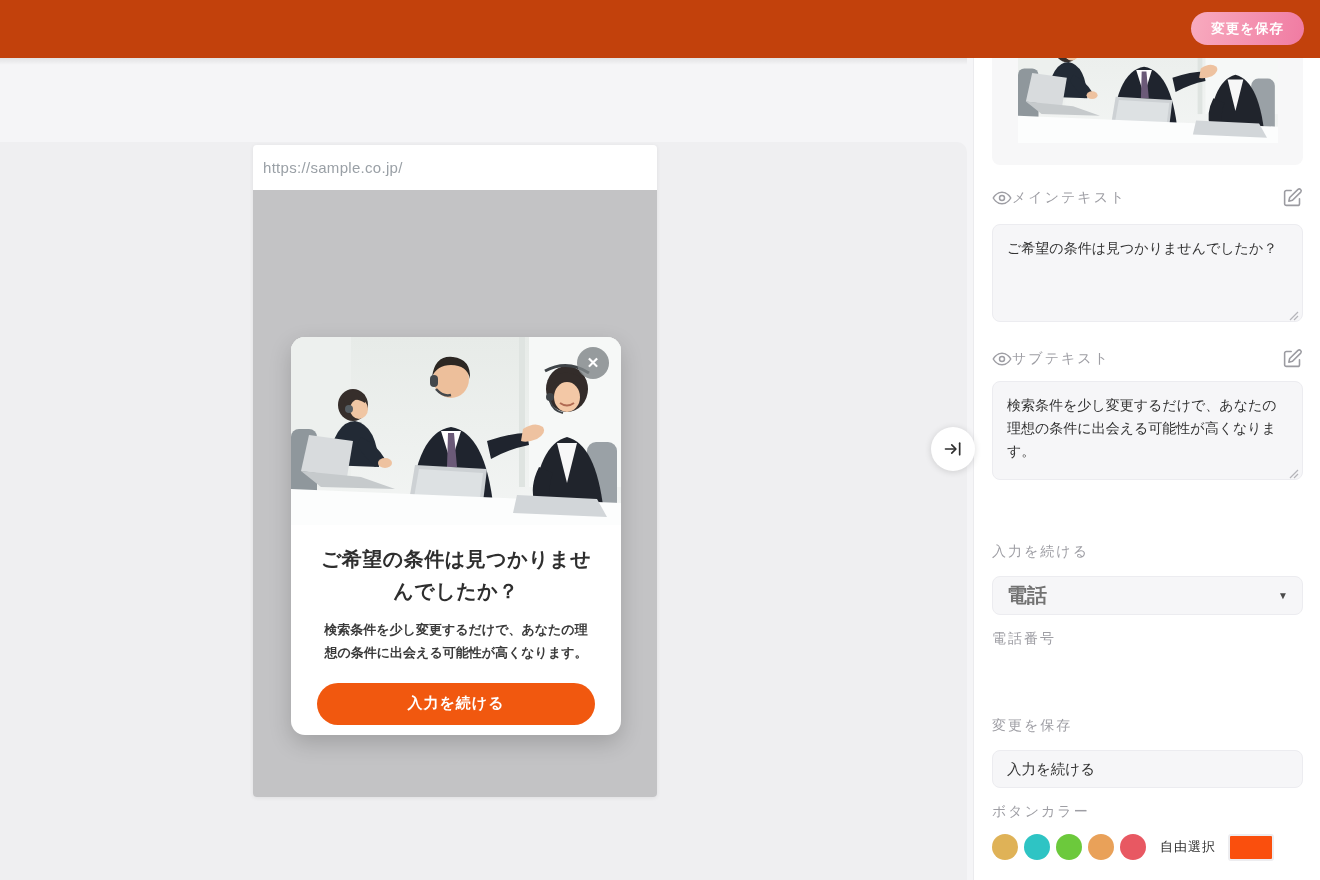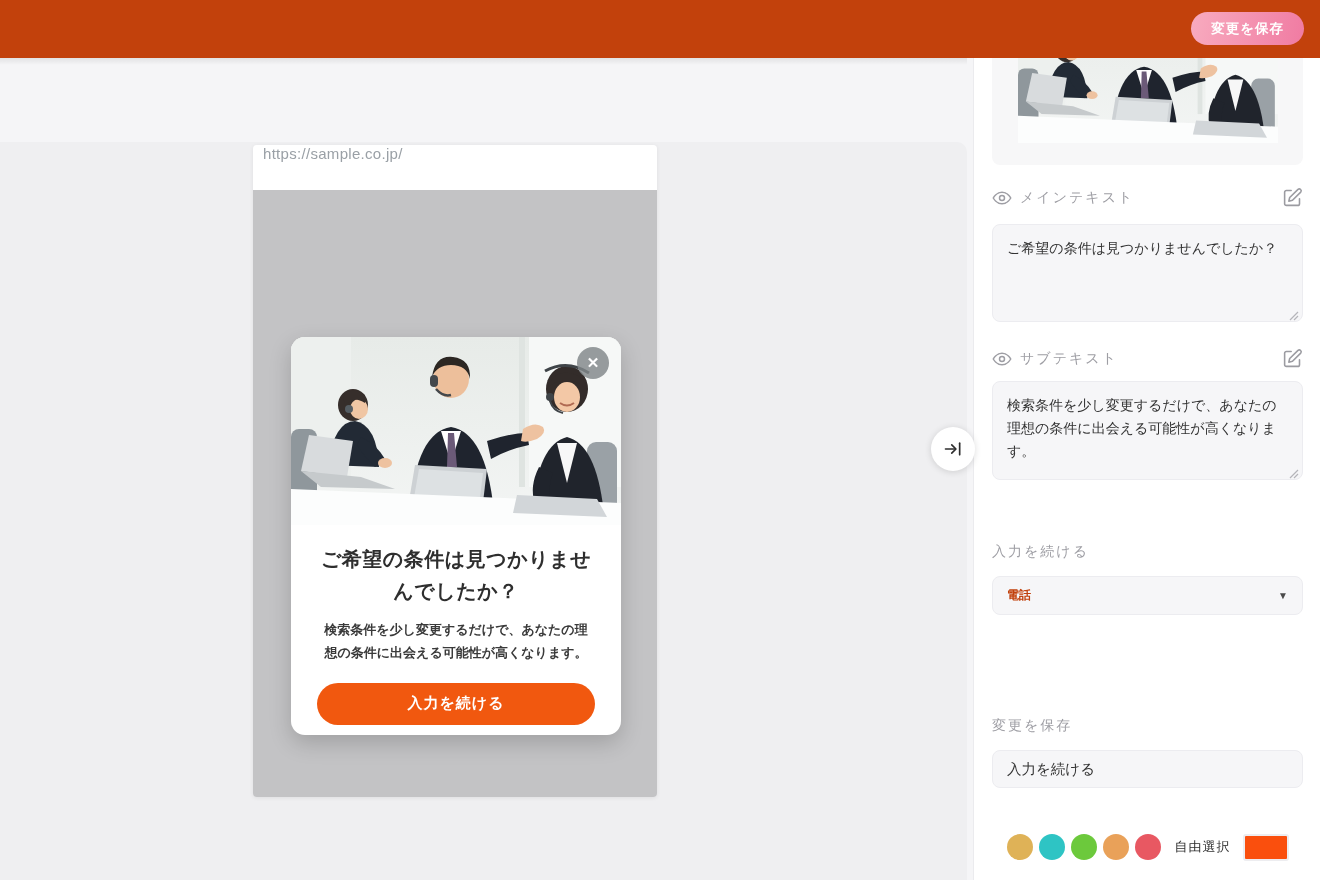--- a/index.html
+++ b/index.html
@@ -17,21 +17,21 @@
     color:#fff; font-size:13.5px; font-weight:bold; letter-spacing:1px; cursor:pointer; }
 
   
   .canvas { position:absolute; left:0; top:142px; width:967px; height:738px;
     background:#efeff1; border-top-right-radius:10px; z-index:1; }
 
   
   .device { position:absolute; left:253px; top:145px; width:404px; height:652px; z-index:2;
     border-radius:4px; box-shadow:0 1px 4px rgba(0,0,0,0.07); }
   .device-urlbar { width:404px; height:45px; background:#ffffff; border-radius:4px 4px 0 0;
-    display:flex; padding-left:10px; }
+    display:flex; align-items:center; padding-left:10px; }
   .device-url { color:#9aa0a6; font-size:15px; letter-spacing:0.3px; }
   .device-page { position:relative; width:404px; height:607px; background:#c3c3c5; border-radius:0 0 4px 4px; }
 
   
   .popup { position:absolute; left:38px; top:147px; width:330px; height:398px; background:#ffffff;
     border-radius:14px; box-shadow:0 8px 22px rgba(0,0,0,0.18); overflow:hidden; }
   .popup-img { display:block; width:330px; height:188px; }
   .popup-close { position:absolute; top:10px; right:12px; width:32px; height:32px; border:none;
     border-radius:50%; background:rgba(128,134,137,0.82); color:#fff; font-size:15px; font-weight:bold;
     line-height:32px; text-align:center; cursor:pointer; }
@@ -49,41 +49,41 @@
 
   
   .panel { position:absolute; left:973px; top:0; width:347px; height:880px; background:#ffffff;
     border-left:1px solid #ebebee; z-index:10; }
   .panel .abs { position:absolute; left:18px; width:311px; }
 
   .thumb-card { top:30px; height:135px; background:#f7f7f8; border-radius:8px; text-align:center; }
   .thumb-img { display:inline-block; width:260px; height:113px; margin-top:0; }
 
   .sec-row { display:flex; align-items:center; height:24px; }
-  .sec-label { color:#9e9ea4; font-size:14px; letter-spacing:2px; margin-left:8px; flex:1; }
+  .sec-label { color:#9e9ea4; font-size:14px; letter-spacing:2px; margin-left:0; flex:1; }
   .icon-btn { width:22px; height:22px; border:none; background:transparent; padding:0; cursor:pointer; }
 
   .mini-label { color:#9e9ea4; font-size:14px; letter-spacing:2px; }
 
   .ta { width:311px; background:#f6f6f8; border:1px solid #ececf0; border-radius:8px;
     padding:12px 14px; font-family:inherit; font-size:14px; color:#333; line-height:1.65;
     resize:none; outline:none; }
   .ta-wrap { position:relative; }
   .ta-grip { position:absolute; right:4px; bottom:5px; pointer-events:none; }
 
   .select-box { height:39px; background:#f6f6f8; border:1px solid #ececf0; border-radius:8px;
     display:flex; align-items:center; padding:0 14px; cursor:pointer; }
-  .select-value { flex:1; font-size:12px; font-weight:600; color:#c2410c; }
+  .select-value { flex:1; font-size:20px; font-weight:600; color:#737373; }
   .select-arrow { font-size:10px; color:#4a4a4a; }
 
   .text-input { height:38px; width:311px; background:#f6f6f8; border:1px solid #ececf0; border-radius:8px;
     padding:0 14px; font-family:inherit; font-size:14.5px; color:#333; outline:none; }
   .text-input::placeholder { color:#a9a9af; }
 
-  .swatch-row { display:flex; align-items:center; height:28px;justify-content:center; }
+  .swatch-row { display:flex; align-items:center; height:28px; }
   .swatch { width:26px; height:26px; border-radius:50%; border:none; margin-right:6px; cursor:pointer; }
   .free-label { font-size:13px; color:#2e2e2e; letter-spacing:1px; margin:0 12px 0 8px; }
   .free-swatch { width:46px; height:27px; border:2px solid #ededf0; border-radius:3px; cursor:pointer; }
 </style>
 </head>
 <body>
 
 <div class="stage">
 
   <svg width="0" height="0" style="position:absolute" aria-hidden="true">
@@ -224,24 +224,26 @@
       </svg>
     </div>
 
 
     <div class="abs mini-label" style="top:543px">入力を続ける</div>
     <div class="abs select-box" style="top:576px">
       <span class="select-value">電話</span>
       <span class="select-arrow">▼</span>
     </div>
 
+    <div class="abs mini-label" style="top:630px">電話番号</div>
 
     <div class="abs mini-label" style="top:717px">変更を保存</div>
     <input class="abs text-input" style="top: 750px;" type="text" value="入力を続ける">
 
+    <div class="abs mini-label" style="top:803px">ボタンカラー</div>
     <div class="abs swatch-row" style="top:833px">
       <button class="swatch" style="background-color: rgb(223, 178, 87);"></button>
       <button class="swatch" style="background-color: rgb(46, 196, 196);"></button>
       <button class="swatch" style="background-color: rgb(108, 201, 60);"></button>
       <button class="swatch" style="background-color: rgb(233, 161, 89);"></button>
       <button class="swatch" style="background-color: rgb(232, 88, 98);"></button>
       <span class="free-label">自由選択</span>
       <button class="free-swatch" style="background-color: rgb(250, 79, 13);"></button>
     </div>
   </div>

